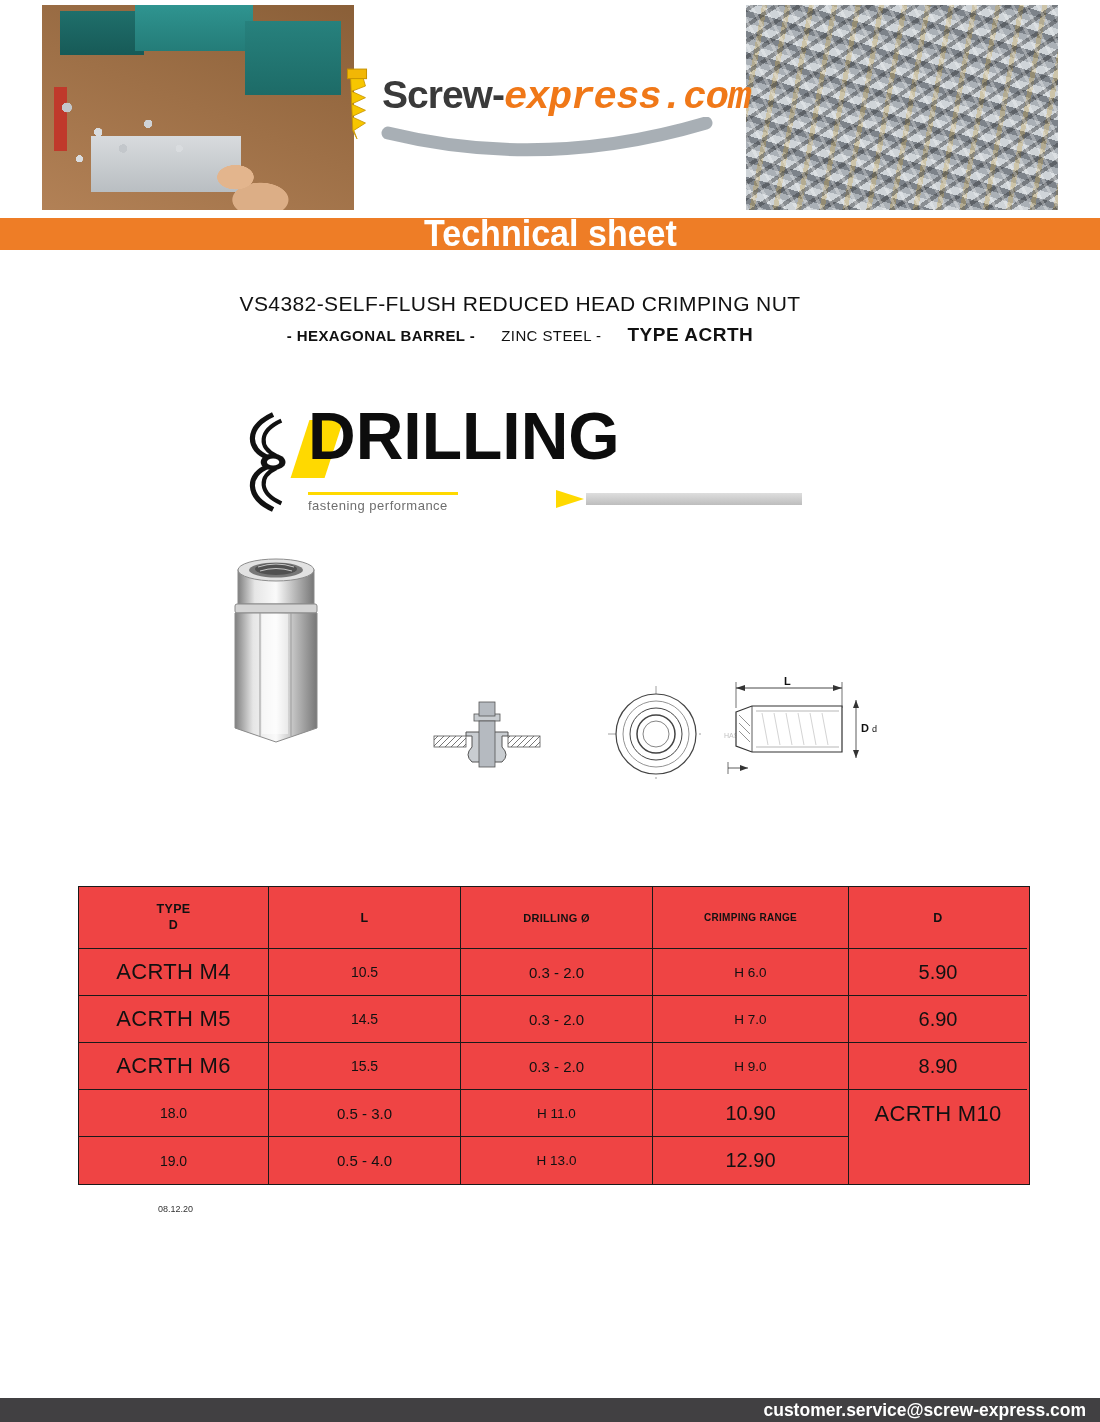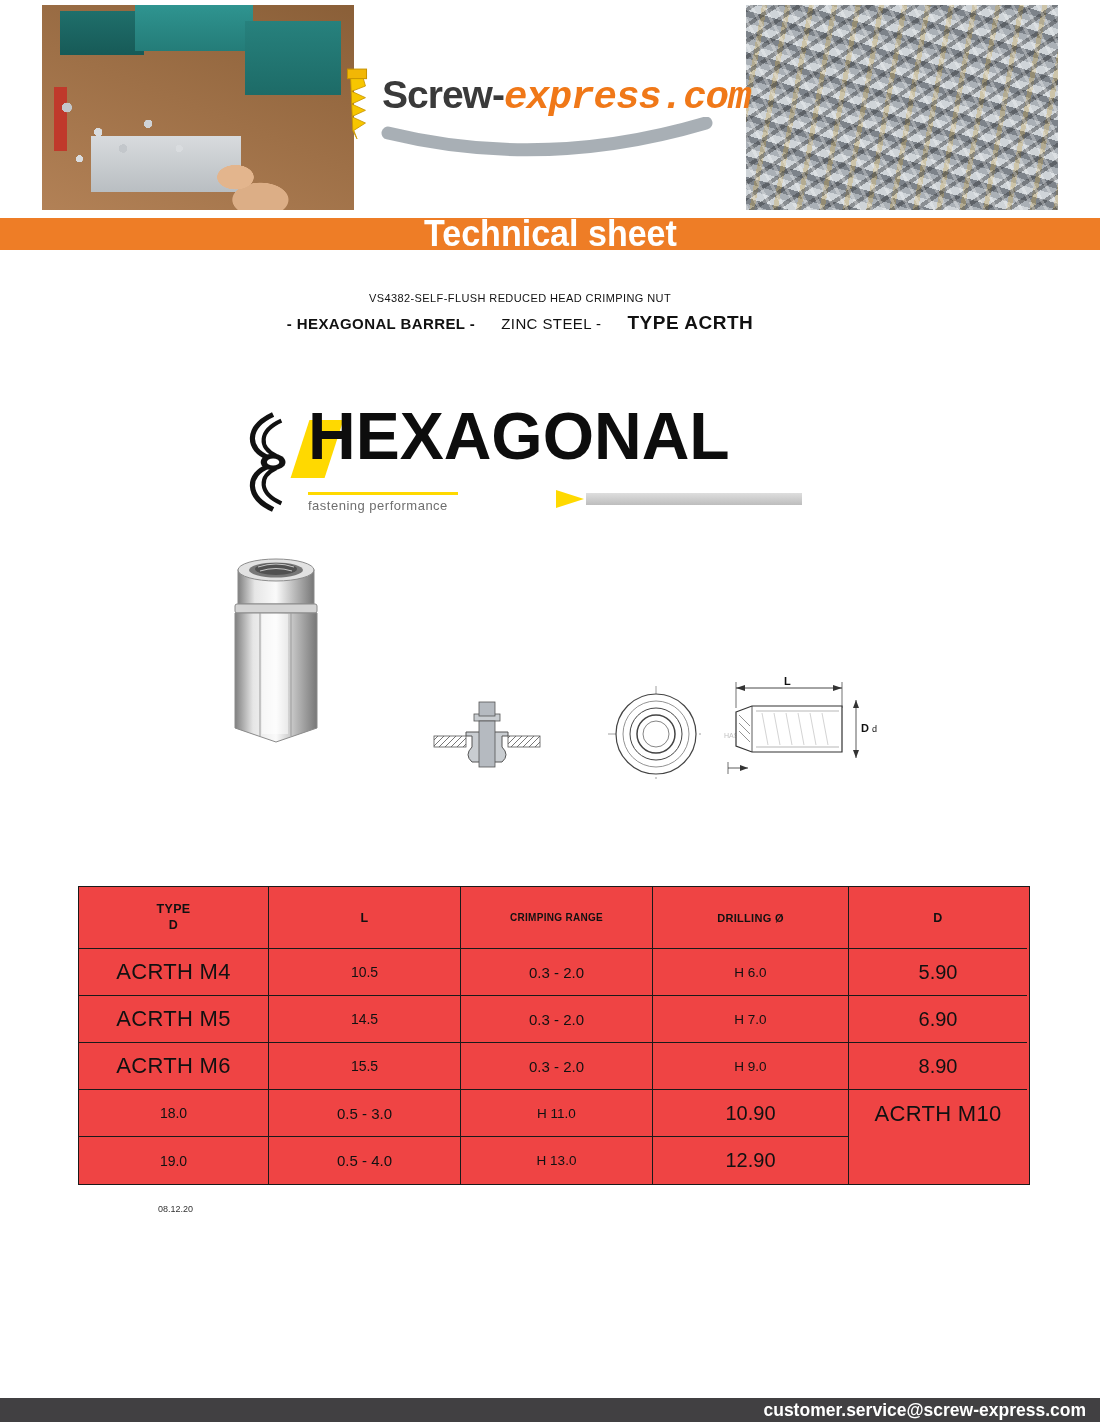--- a/index.html
+++ b/index.html
@@ -44,21 +44,21 @@
   .brand-part1 { font-size:39px; font-weight:bold; color:#3a3a3a; letter-spacing:-1px; }
   .brand-part2 { font-size:39px; font-weight:bold; font-style:italic; color:#f07818; letter-spacing:-1px;font-family:Liberation Mono, monospace; }
   .swoosh-svg { position:absolute; left:26px; top:112px; }
 
   
   .banner { position:absolute; left:0; top:218px; width:1100px; height:32px; background:#ee7d26; display:flex; align-items:center; justify-content:center; }
   .banner span { color:#fff; font-size:37px; font-weight:bold; transform:scaleX(.92); letter-spacing:0; }
 
   
   .title-block { position:absolute; left:0; top:292px; width:1040px; text-align:center; color:#111; }
-  .title-line1 { font-size:11px; letter-spacing:.4px; }
+  .title-line1 { font-size:21px; letter-spacing:.4px; }
   .title-line2 { margin-top:8px; font-size:15px; }
   .t2a { font-weight:bold; }
   .t2a, .t2b { margin-right:22px; letter-spacing:.4px; }
   .t2c { font-size:19px; font-weight:bold; letter-spacing:.5px; }
 
   
   .degometal { position:absolute; left:238px; top:406px; width:590px; height:118px; }
   .dg-icon { position:absolute; left:0; top:4px; }
   .dg-accent { position:absolute; left:62px; top:14px; width:34px; height:58px; background:#ffd900; transform:skewX(-18deg); }
   .dg-name { position:absolute; left:70px; top:-8px; font-size:66px; font-weight:900; color:#0d0d0d; letter-spacing:0px; }
@@ -132,21 +132,21 @@
   <div class="degometal">
     <svg class="dg-icon" width="64" height="104" viewBox="0 0 62 100">
       <path d="M34 4 C8 16 8 38 30 46" fill="none" stroke="#111" stroke-width="5"></path>
       <path d="M34 96 C8 84 8 62 30 54" fill="none" stroke="#111" stroke-width="5"></path>
       <path d="M42 10 C20 20 20 36 37 44" fill="none" stroke="#111" stroke-width="4"></path>
       <path d="M42 90 C20 80 20 64 37 56" fill="none" stroke="#111" stroke-width="4"></path>
       <ellipse cx="34" cy="50" rx="12" ry="8" fill="#111"></ellipse>
       <ellipse cx="34" cy="50" rx="6" ry="3.5" fill="#fff"></ellipse>
     </svg>
     <div class="dg-accent"></div>
-    <div class="dg-name">HEXAGONAL</div>
+    <div class="dg-name">DRILLING</div>
     <div class="dg-underline"></div>
     <div class="dg-tagline">fastening performance</div>
     <div class="dg-arrow"></div>
     <div class="dg-bar"></div>
   </div>
 
   <svg class="product-svg" width="128" height="208" viewBox="0 0 128 208">
     <defs>
       <linearGradient id="mg" x1="0" x2="1" y1="0" y2="0">
         <stop offset="0" stop-color="#7f7f7f"></stop>
@@ -215,22 +215,22 @@
     <polygon points="26,92 18,89 18,95" fill="#333"></polygon>
     <line x1="6" y1="86" x2="6" y2="98" stroke="#333" stroke-width="0.7"></line>
   </svg>
 
   <div class="spec-table">
     <div class="th th-stack">
       <span>TYPE</span>
       <span>D</span>
     </div>
     <div class="th">L</div>
+    <div class="th th-drill">DRILLING Ø</div>
     <div class="th th-crimp">CRIMPING RANGE</div>
-    <div class="th th-drill">DRILLING Ø</div>
     <div class="th">D</div>
 
     <div class="cell-type">ACRTH M4</div>
     <div class="cell-l">10.5</div>
     <div class="cell-crimp">0.3 - 2.0</div>
     <div class="cell-drill">H 6.0</div>
     <div class="cell-d">5.90</div>
 
     <div class="cell-type">ACRTH M5</div>
     <div class="cell-l">14.5</div>

